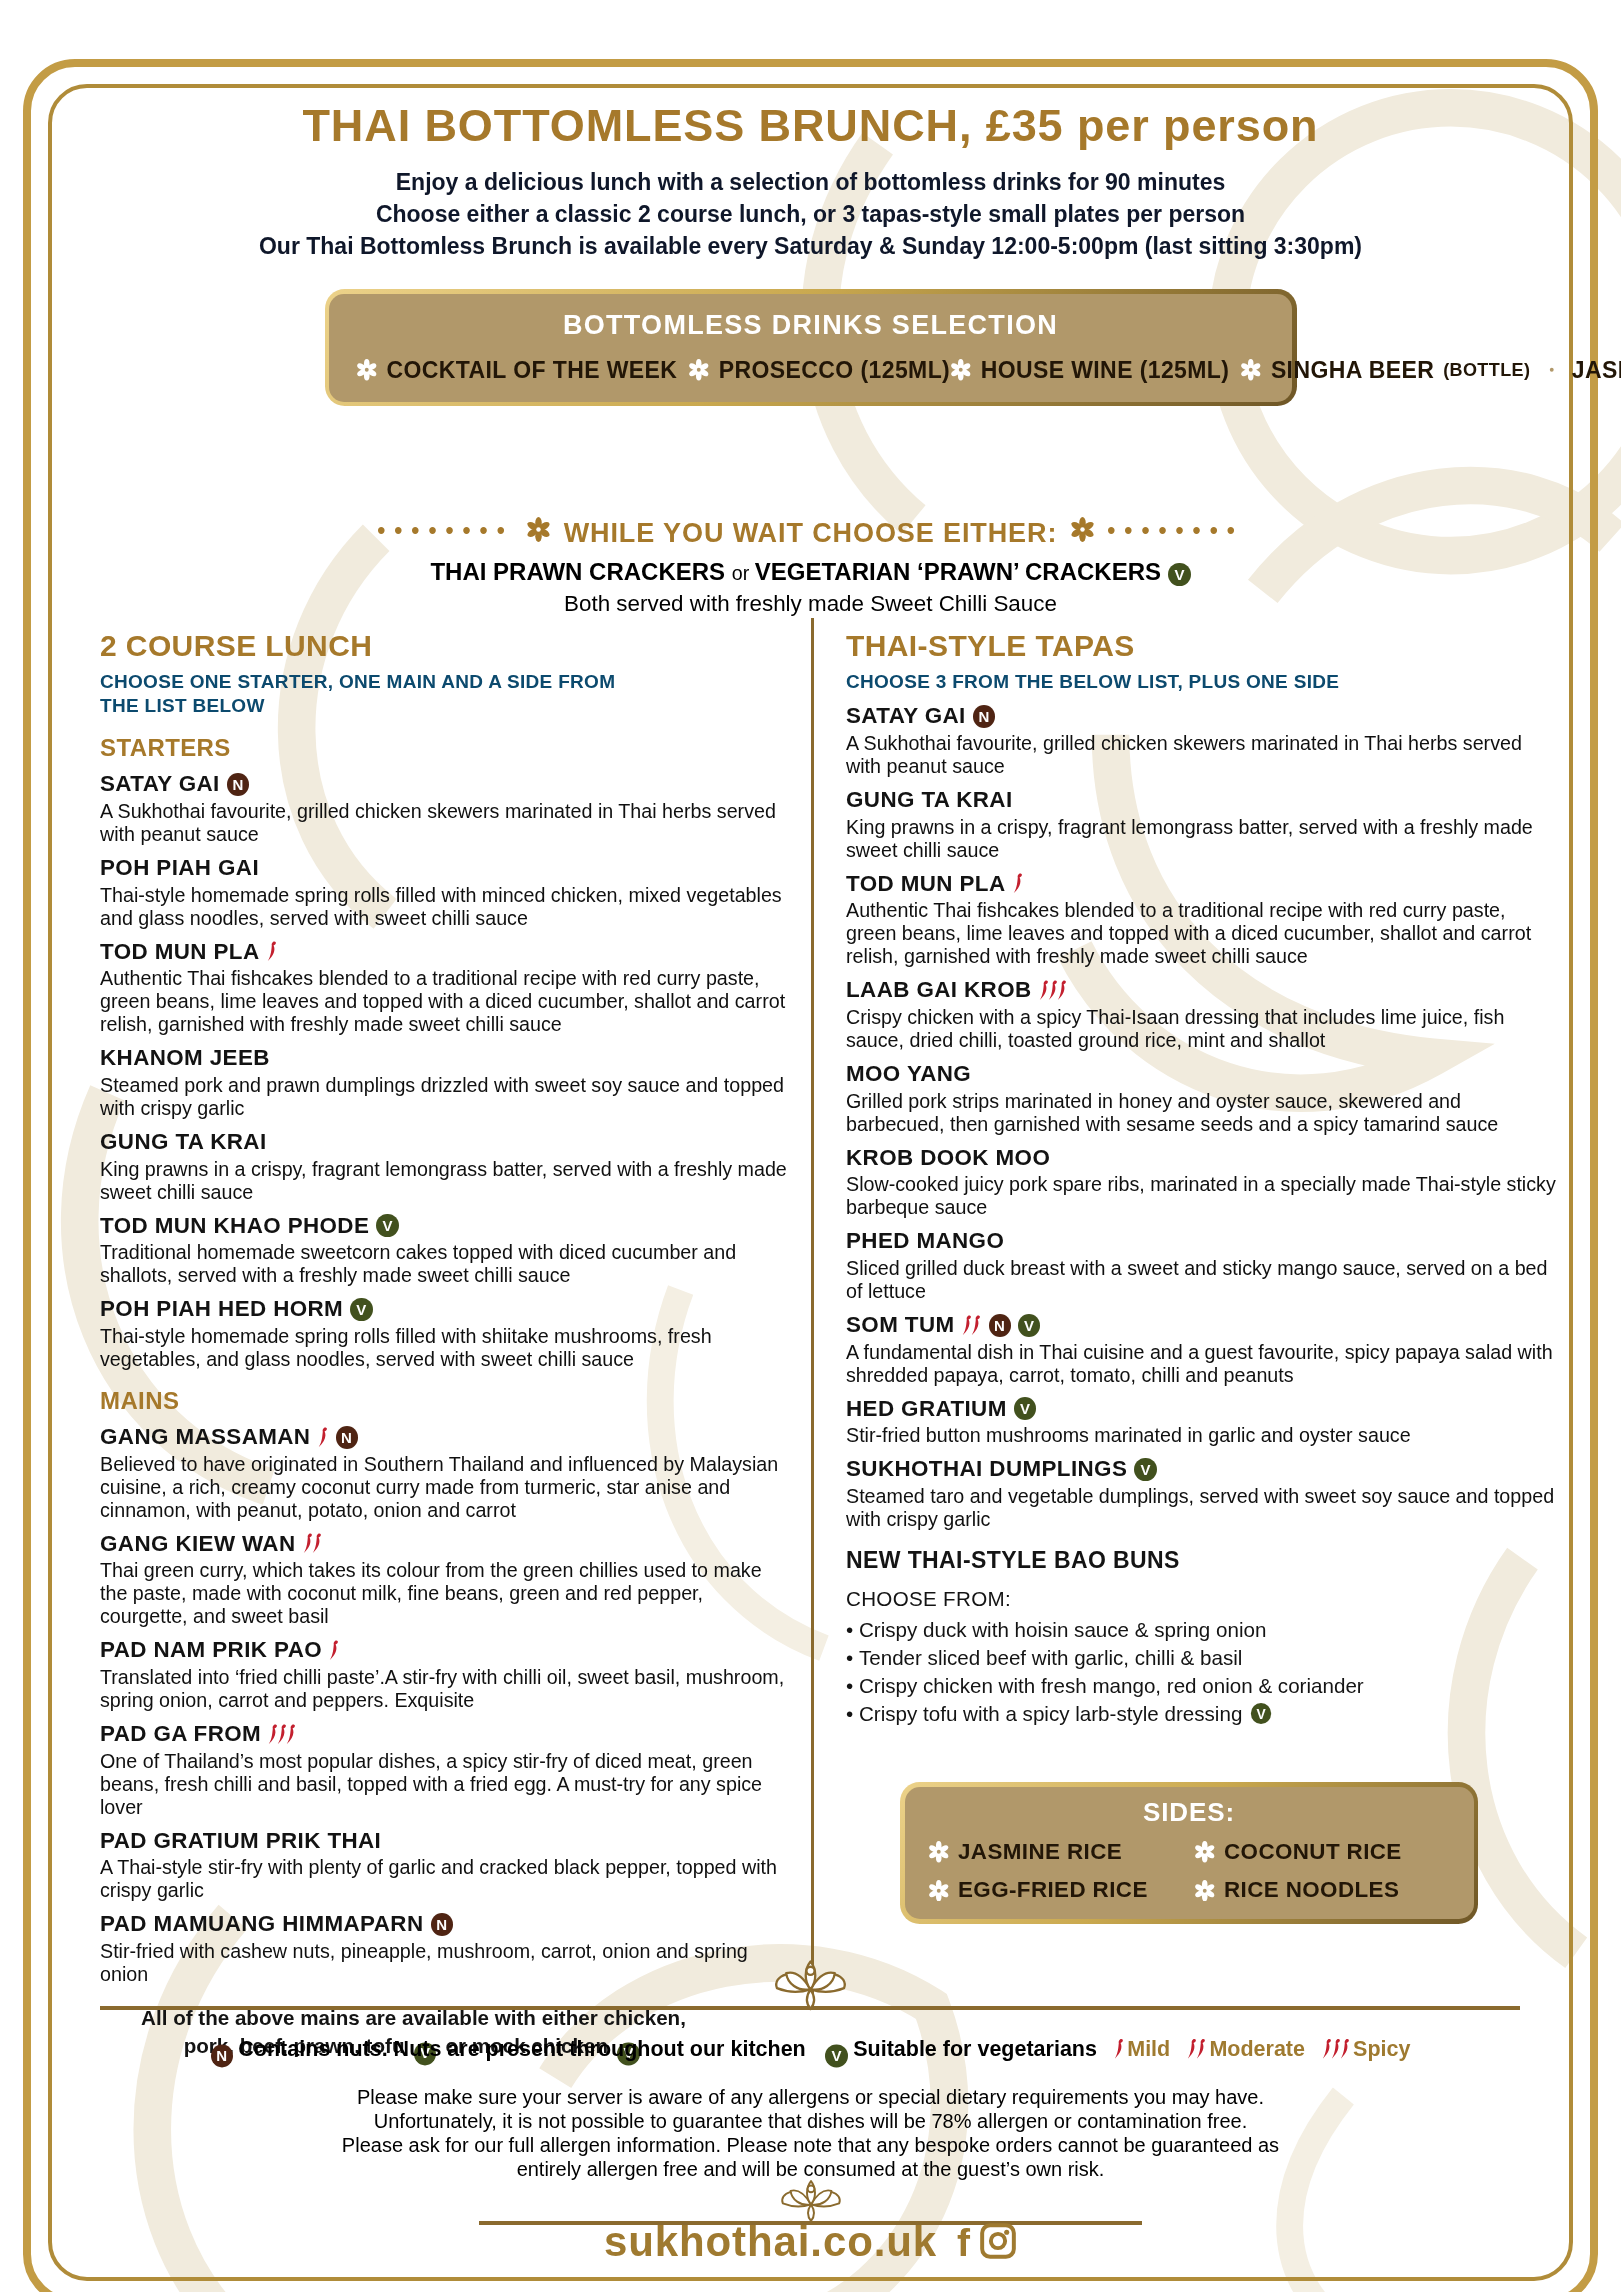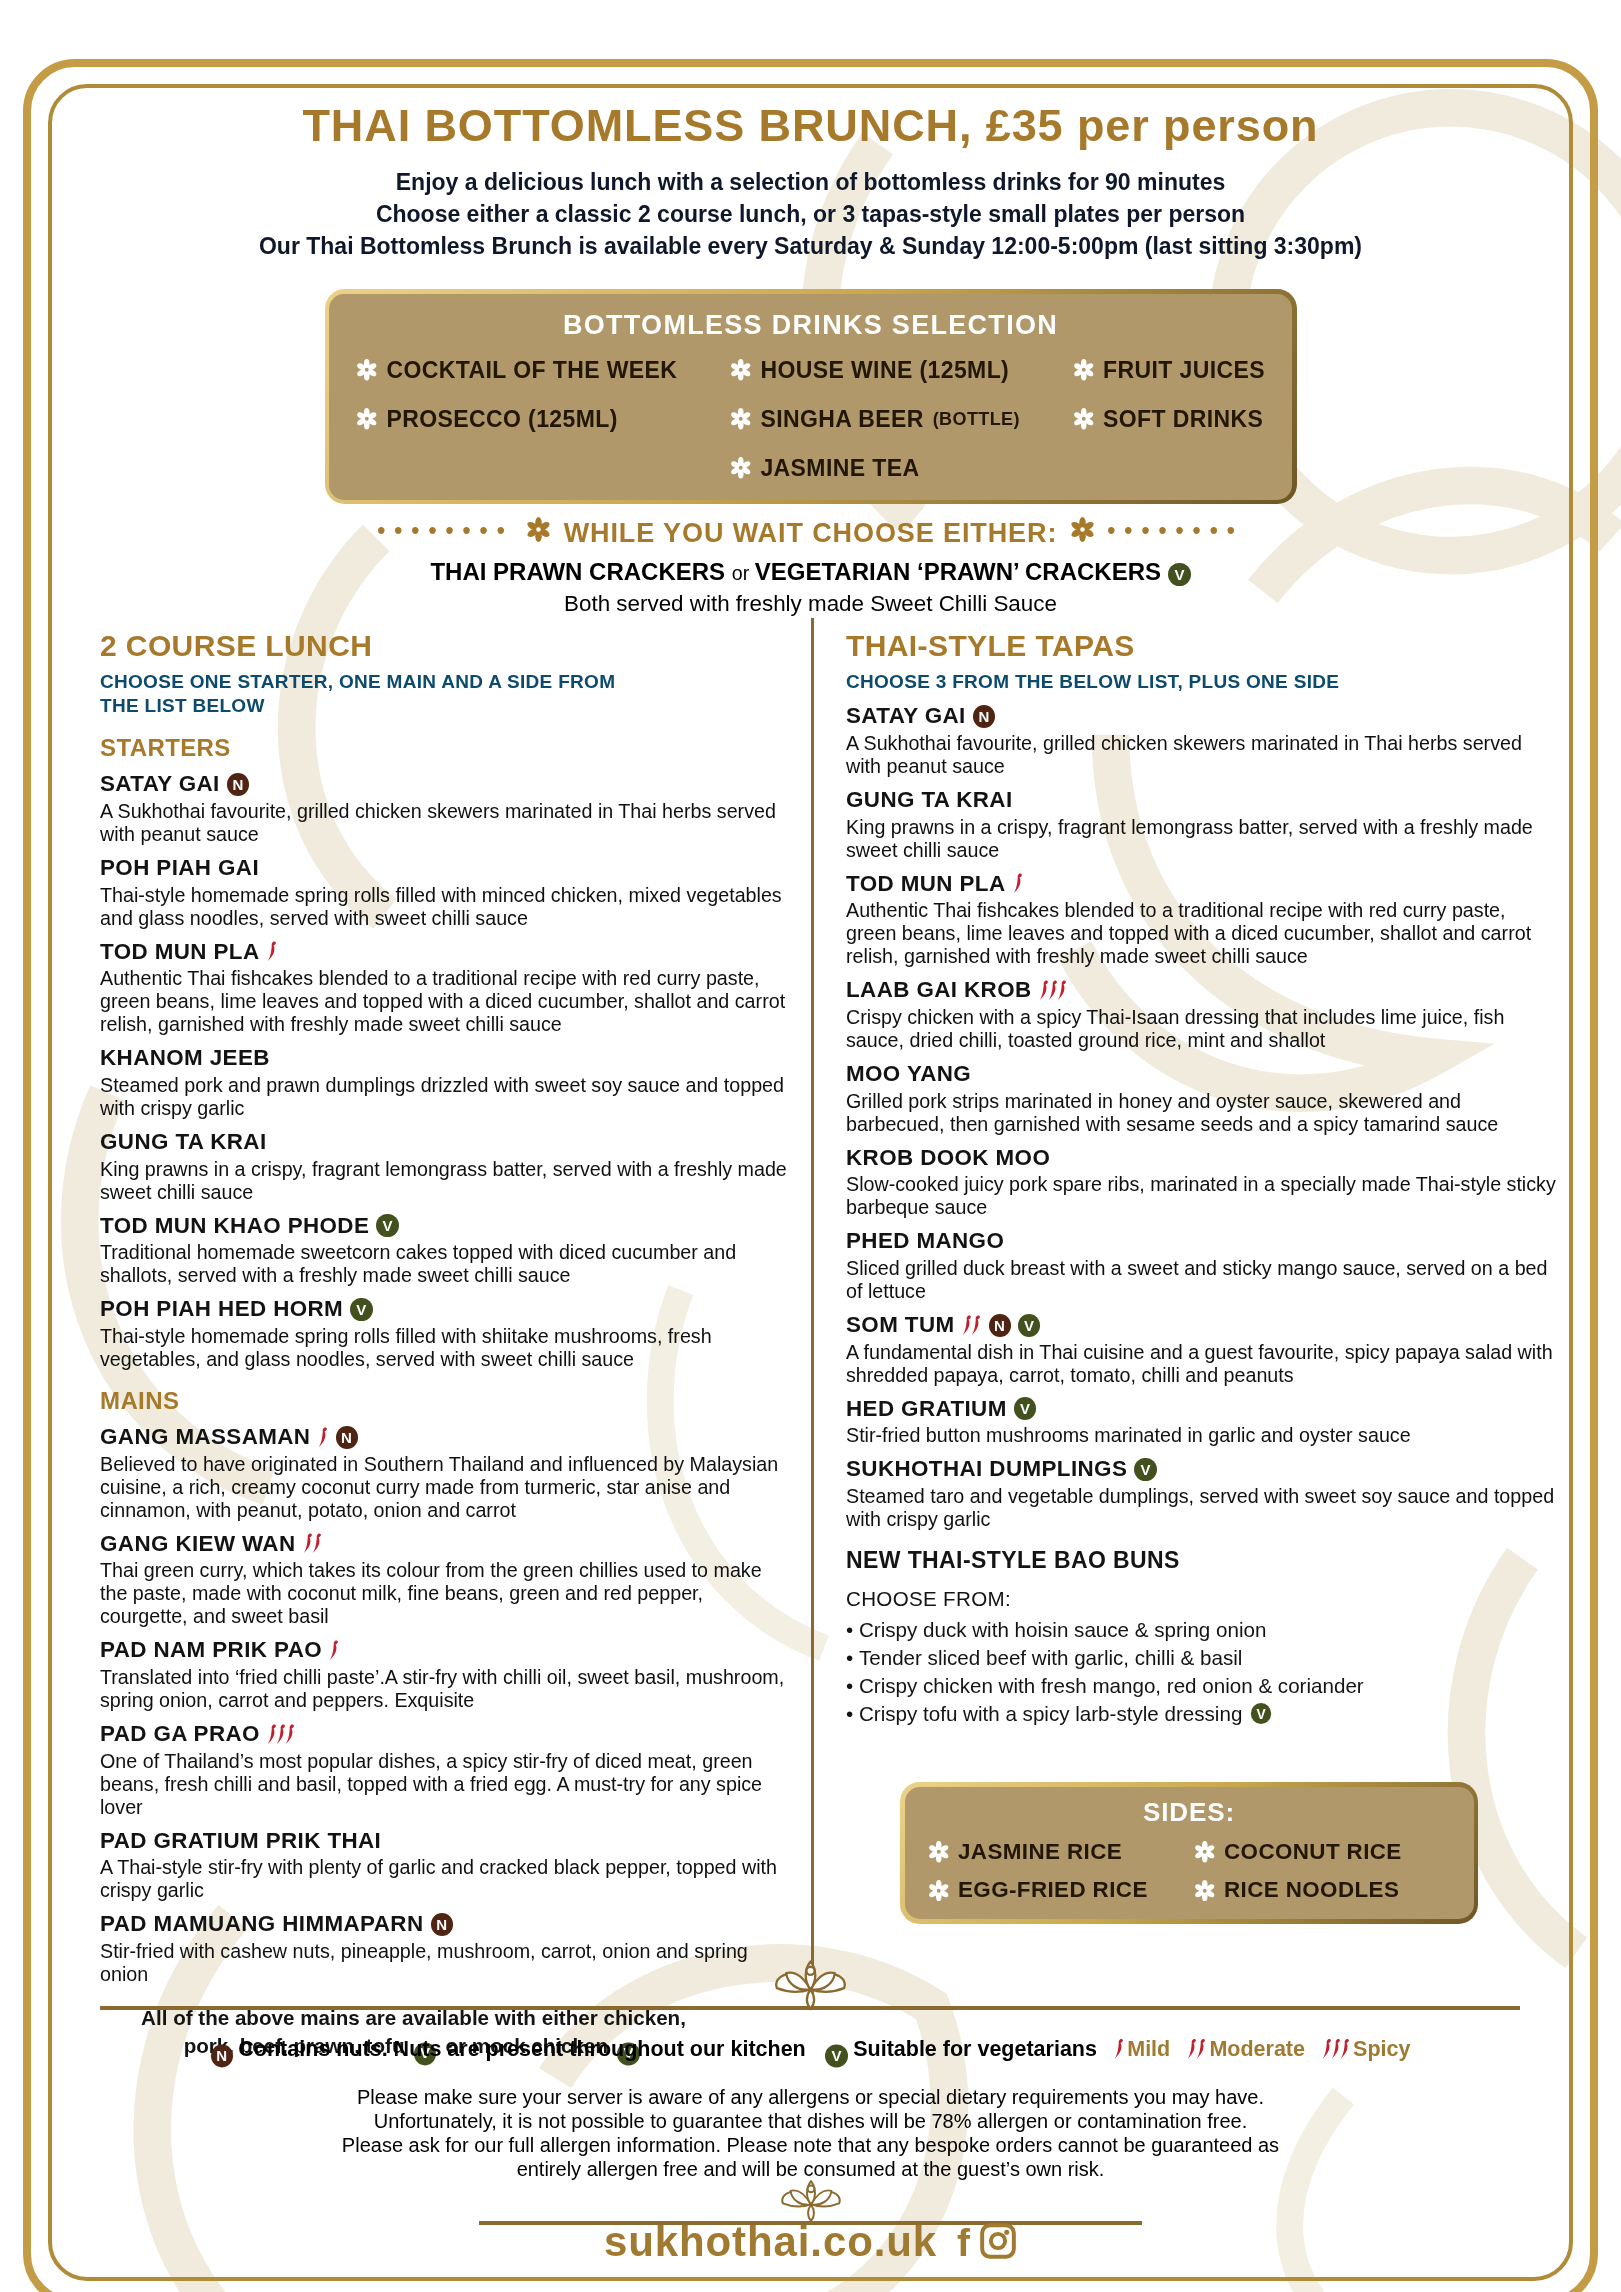--- a/index.html
+++ b/index.html
@@ -18,21 +18,21 @@
   .title{font-size:45px; font-weight:bold; color:var(--gold); letter-spacing:0.9px;}
   .intro{margin-top:14.3px; font-size:23px; font-weight:bold; line-height:32px; color:#0f172a;}
 
   .gold-wrap{background:linear-gradient(135deg,#ecd28a,#caa94f 45%,#6e5626); padding:4.5px; border-radius:19.7px;}
   .box-inner{background:var(--boxbg); border-radius:15px;}
 
   .drinks{position:absolute; top:253px; left:50%; transform:translateX(-50%); width:963px;}
   .drinks .box-inner{padding:16px 27px 18px 27px;}
   .drinks-title{text-align:center; color:#fff; font-weight:bold; font-size:27px; letter-spacing:1.3px;}
   .drinks-cols{display:flex; justify-content:space-between; margin-top:16px;}
-  .drink-col{display:flex; flex-direction:column; gap:22px;}
+  .drink-col{display:flex; flex-direction:row; gap:11px;}
   .drink-item{display:flex; align-items:center; gap:9px; font-size:23px; font-weight:bold; color:#221607; letter-spacing:0.4px; white-space:nowrap;}
   .drink-note{font-size:18px; font-weight:bold;}
 
   .wait{position:absolute; top:481px; left:0; width:100%; text-align:center;}
   .wait-head{color:var(--gold); font-weight:bold; font-size:27px; letter-spacing:0.9px; display:flex; align-items:center; justify-content:center; gap:12.5px;}
   .dots{letter-spacing:9px; font-size:23px; transform:translateY(-1.8px);}
   .wait-line2{margin-top:9px; font-size:24px; font-weight:bold; color:#000;}
   .wait-or{font-size:19.7px; font-weight:normal;}
   .wait-line3{margin-top:5.4px; font-size:22.4px; color:#000;}
 
@@ -362,21 +362,21 @@
               <span class="chillies">
                 <svg class="chilli" viewBox="0 0 26 46">
                   <path fill="var(--chilli)" d="M17 1 C21 0 24 3 21 7 C19 9 18 9 17 10 C22 20 17 33 4 45 C12 32 12 18 13 10 C12 8 13 3 17 1 Z"></path>
                 </svg>
               </span>
             </div>
      <div class="item-desc">Translated into ‘fried chilli paste’.A stir-fry with chilli oil, sweet basil, mushroom, spring onion, carrot and peppers. Exquisite</div>
    </div>
           <div class="menu-item">
      <div class="item-name">
-              <span>PAD GA PRAO</span>
+              <span>PAD GA FROM</span>
               <span class="chillies">
                 <svg class="chilli" viewBox="0 0 26 46">
                   <path fill="var(--chilli)" d="M17 1 C21 0 24 3 21 7 C19 9 18 9 17 10 C22 20 17 33 4 45 C12 32 12 18 13 10 C12 8 13 3 17 1 Z"></path>
                 </svg>
                 <svg class="chilli" viewBox="0 0 26 46">
                   <path fill="var(--chilli)" d="M17 1 C21 0 24 3 21 7 C19 9 18 9 17 10 C22 20 17 33 4 45 C12 32 12 18 13 10 C12 8 13 3 17 1 Z"></path>
                 </svg>
                 <svg class="chilli" viewBox="0 0 26 46">
                   <path fill="var(--chilli)" d="M17 1 C21 0 24 3 21 7 C19 9 18 9 17 10 C22 20 17 33 4 45 C12 32 12 18 13 10 C12 8 13 3 17 1 Z"></path>
                 </svg>

